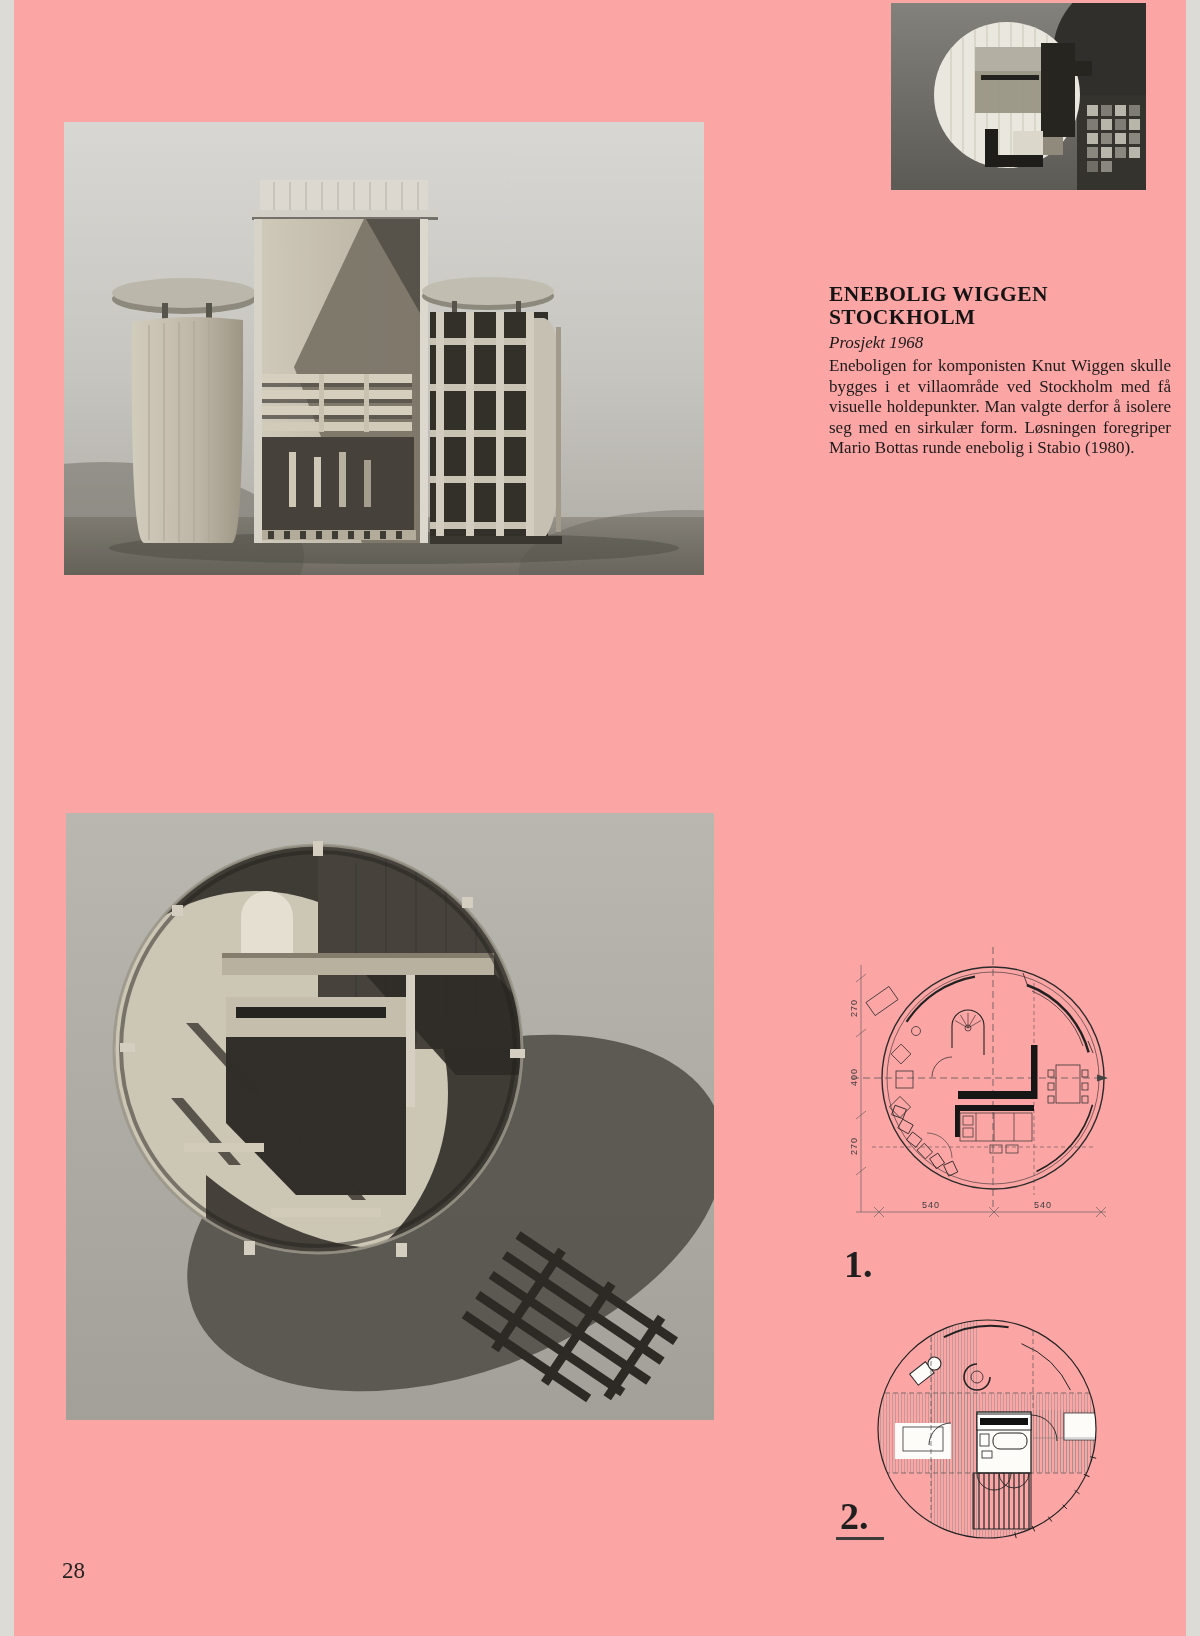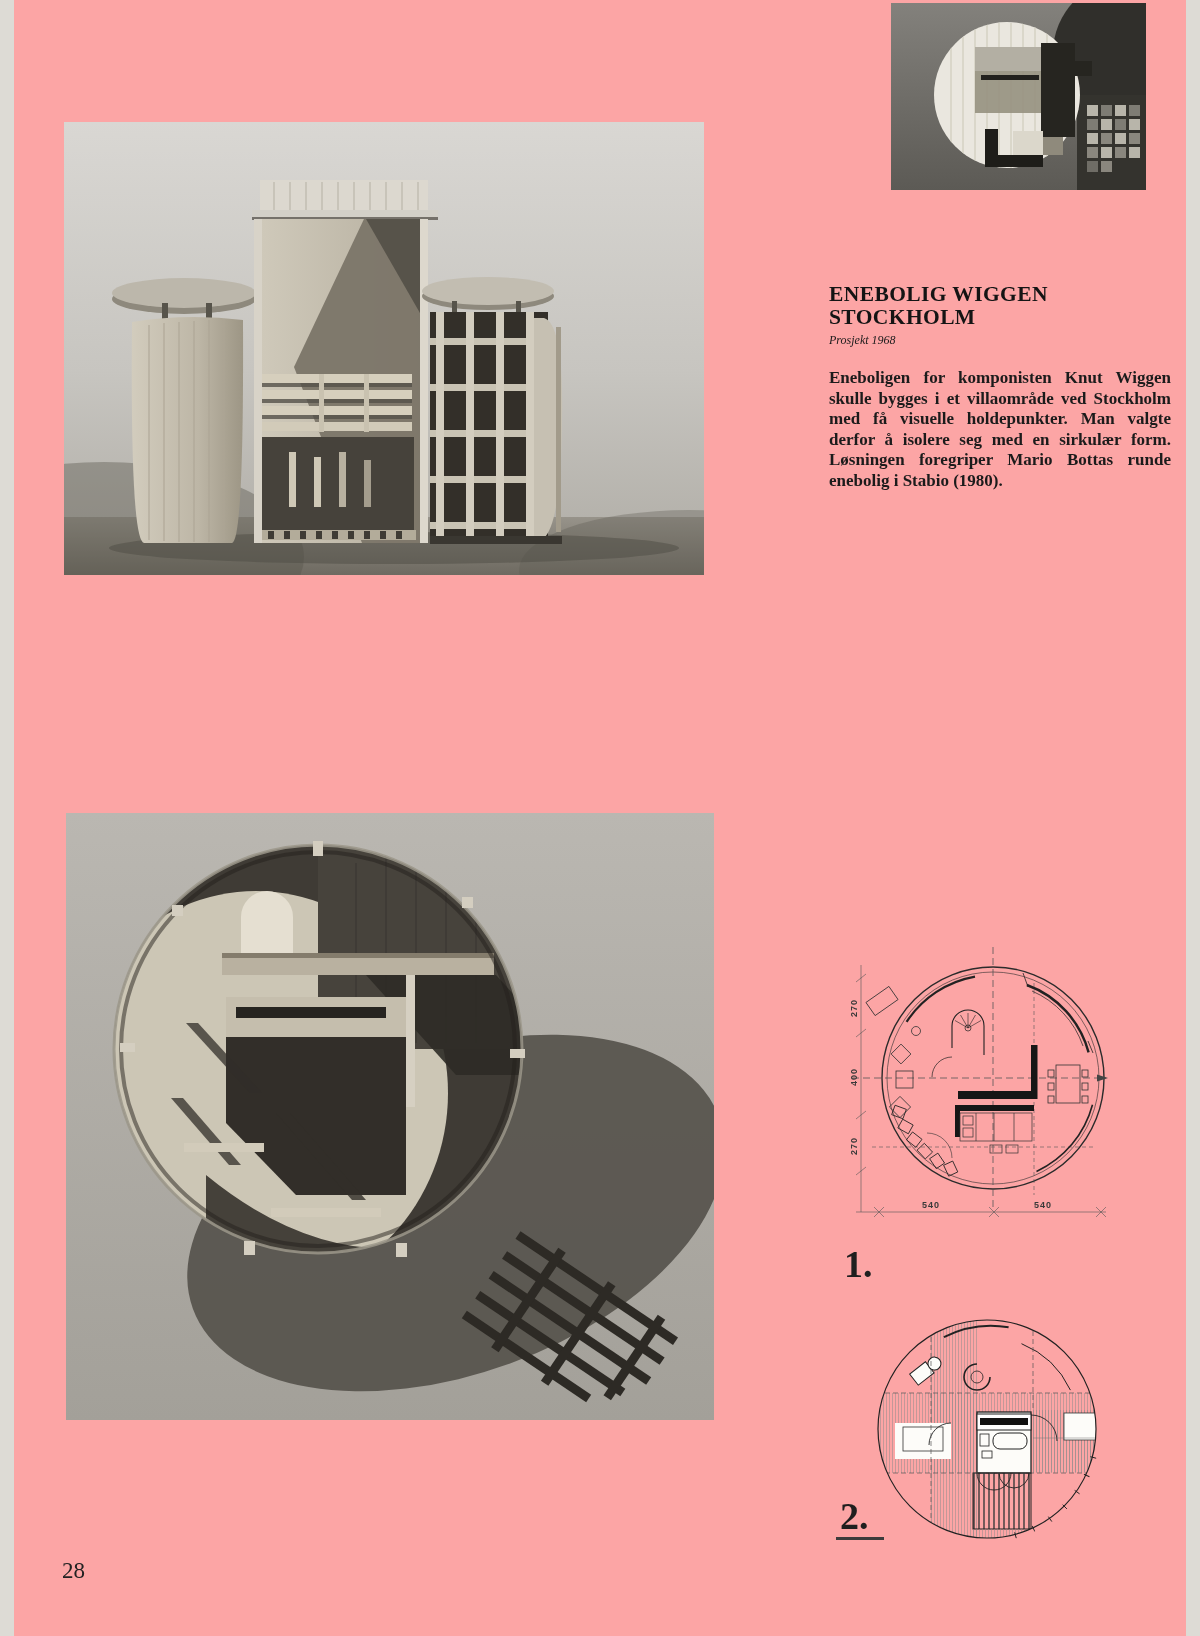--- a/index.html
+++ b/index.html
@@ -12,26 +12,26 @@
   .photo svg{display:block;}
   .photo-exterior{left:50px;top:122px;width:640px;height:453px;}
   .photo-topview{left:877px;top:3px;width:255px;height:187px;}
   .photo-planview{left:52px;top:813px;width:648px;height:607px;}
 
   .text-col{position:absolute;left:815px;top:283px;width:342px;}
   .article-title{
     margin:0;font-size:21.5px;font-weight:bold;line-height:22.5px;
     letter-spacing:0.4px;color:#141414;
   }
-  .article-subtitle{margin:5px 0 0 0;font-style:italic;font-size:12px;color:#1b1b1b;}
+  .article-subtitle{margin:5px 0 0 0;font-style:italic;font-size:17px;color:#1b1b1b;}
   .article-body{margin:0;font-size:17px;line-height:20.5px;text-align:justify;}
-  .article-body.first{margin-top:20px;font-weight:bold;}
+  .article-body.first{margin-top:3px;}
   .article-body.indent{text-indent:1.6em;}
 
-  .plan{position:absolute;margin:0;line-height:0;font-weight:bold;}
+  .plan{position:absolute;margin:0;line-height:0;}
   .plan-1{left:780px;top:895px;width:320px;height:330px;}
   .plan-2{left:853px;top:1315px;width:240px;height:240px;}
   .plan-label{
     position:absolute;font-weight:bold;font-size:38px;color:#1f1f1f;
     font-family:"Liberation Serif", serif;line-height:1;
   }
   .plan-label-1{left:830px;top:1245px;}
   .plan-label-2{left:826px;top:1497px;}
   .label-underline{position:absolute;left:822px;top:1537px;width:48px;height:2.5px;background:#3c3c3c;}
 

